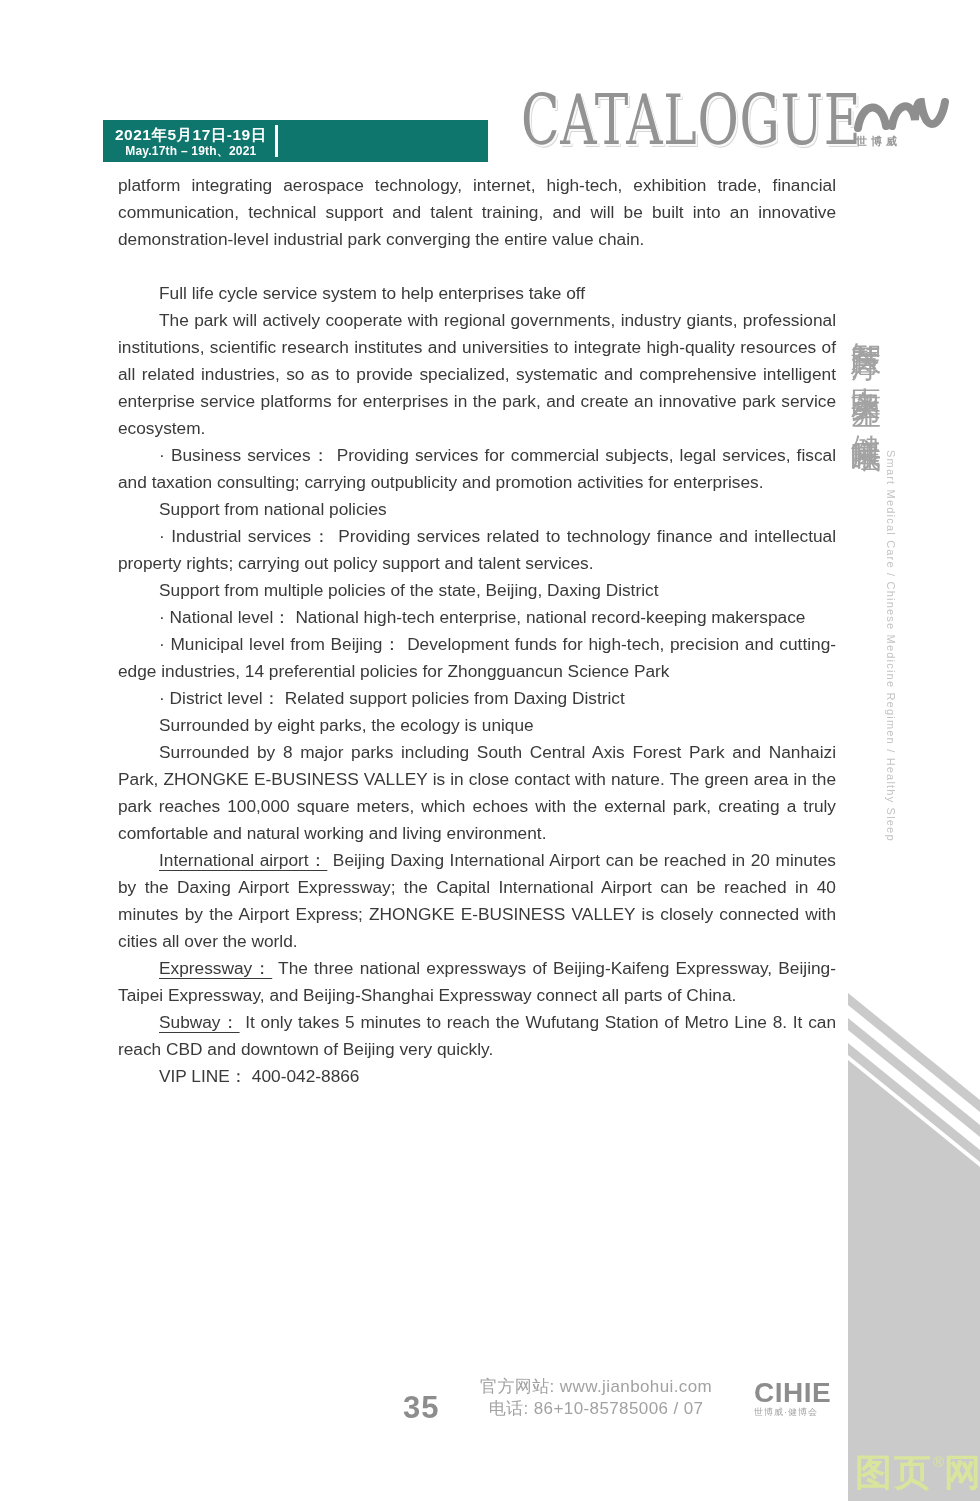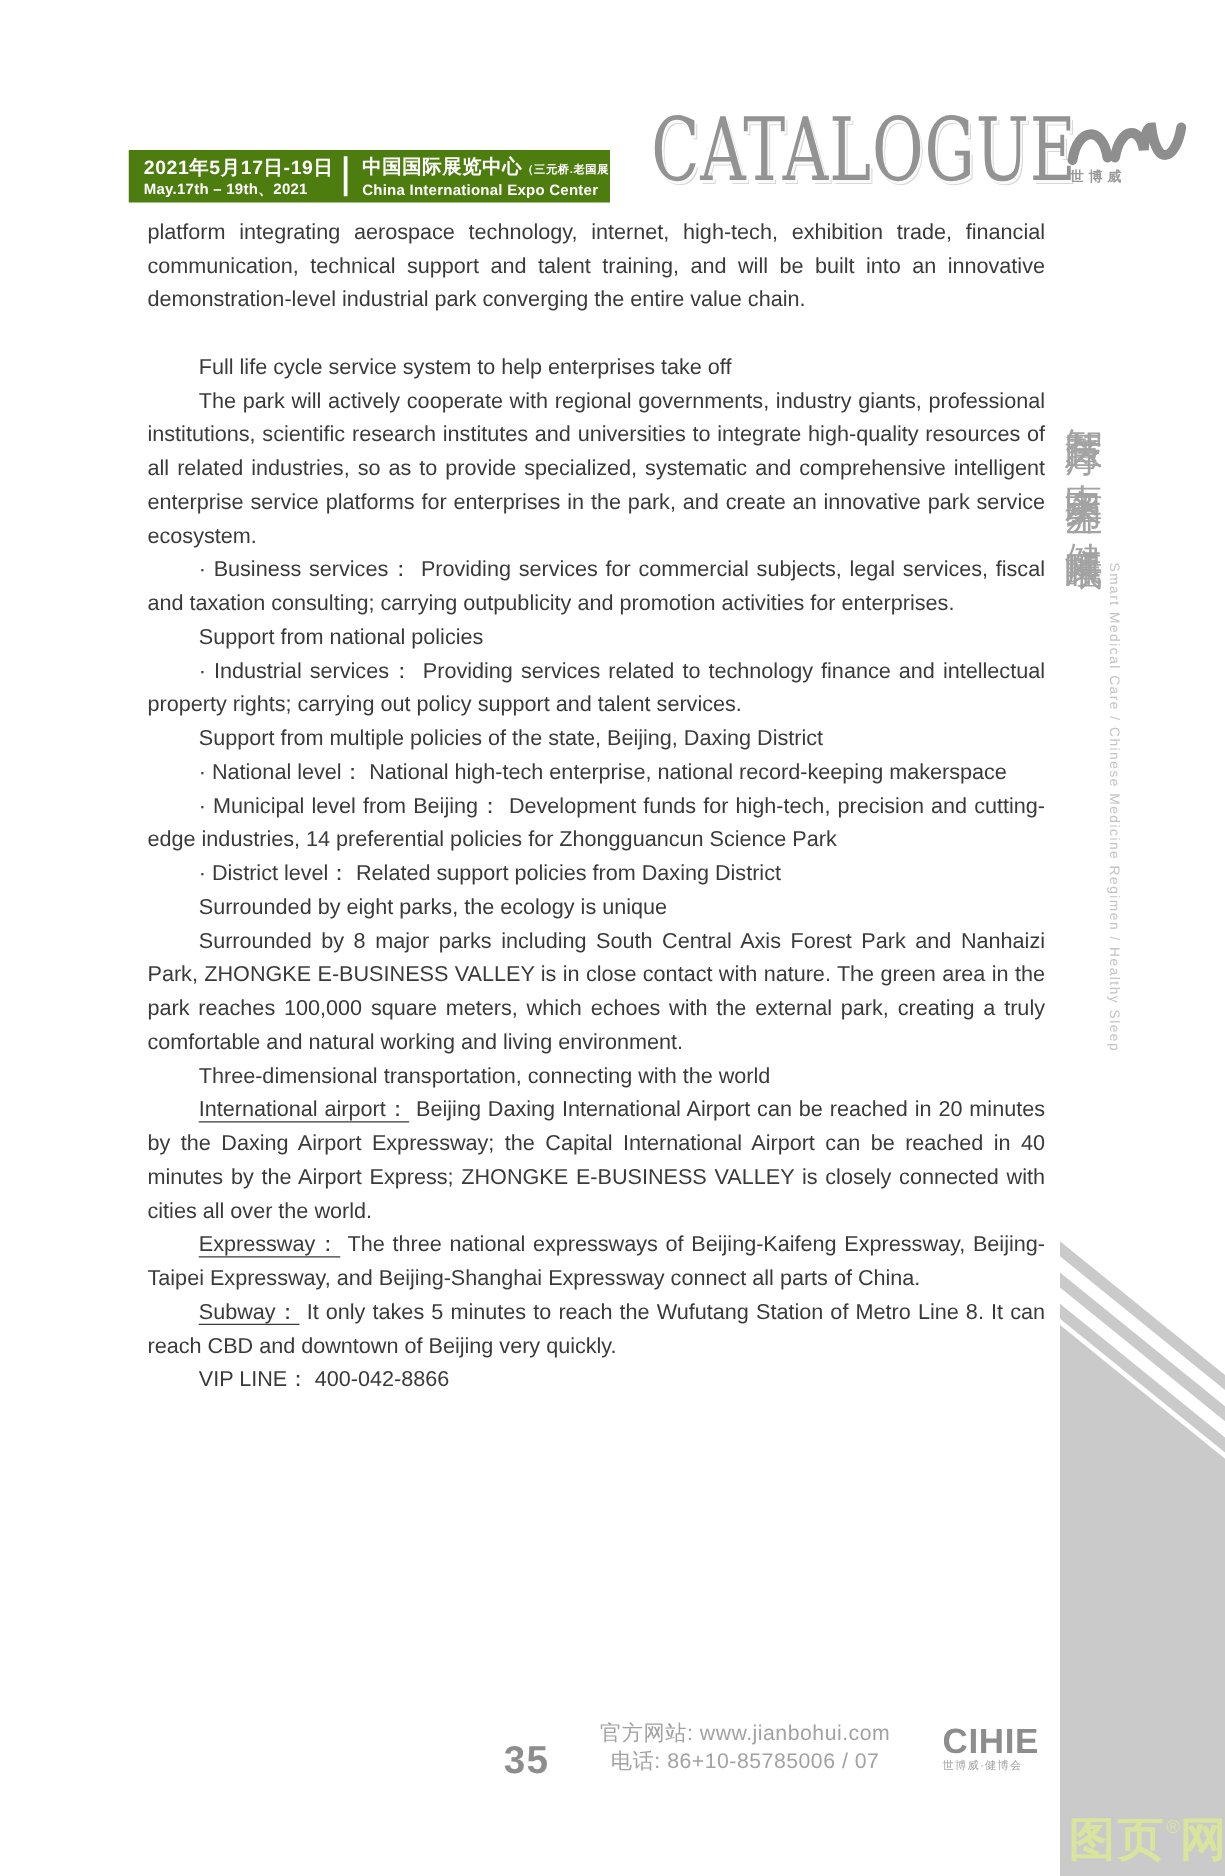--- a/index.html
+++ b/index.html
@@ -5,21 +5,21 @@
   * { margin:0; padding:0; box-sizing:border-box; }
   html,body { background:#ffffff; }
   body {
     width:980px; height:1501px; position:relative; overflow:hidden;
     font-family:"Liberation Sans", sans-serif;
   }
 
   
   .header-box {
     position:absolute; left:103px; top:120px; width:385px; height:42px;
-    background:#4d7c0f; color:#ffffff; display:flex; align-items:center;
+    background:#0f766e; color:#ffffff; display:flex; align-items:center;text-align:center;
   }
   .hdr-col { padding:2px 8px 2px 12px; white-space:nowrap; }
   .hdr-cn  { font-size:15.5px; font-weight:bold; line-height:19px; letter-spacing:0.5px; }
   .hdr-en  { font-size:12px;   font-weight:bold; line-height:14px; letter-spacing:0.2px; }
   .hdr-note{ font-size:9px; font-weight:bold; }
   .hdr-divider { width:3px; height:32px; background:#ffffff; flex:none; }
 
   .catalogue {
     position:absolute; left:521px; top:74px; width:400px; height:92px;
     font-family:"DejaVu Serif", serif; font-size:70px; line-height:92px;
@@ -86,24 +86,20 @@
 </style>
 </head>
 <body>
 
 <div class="header-box">
   <div class="hdr-col">
     <div class="hdr-cn">2021年5月17日-19日</div>
     <div class="hdr-en">May.17th – 19th、2021</div>
   </div>
   <div class="hdr-divider"></div>
-  <div class="hdr-col">
-    <div class="hdr-cn"><span>中国国际展览中心</span><span class="hdr-note">（三元桥.老国展）</span></div>
-    <div class="hdr-en">China International Expo Center</div>
-  </div>
 </div>
 
 <div class="catalogue">CATALOGUE</div>
 
 <div class="brand-logo">
   <svg width="100" height="38" viewBox="0 0 100 38">
     <path d="M6 34 C10 8, 30 6, 34 32" fill="none" stroke="#8e8e8e" stroke-width="8" stroke-linecap="round"></path>
     <path d="M40 32 C44 8, 60 6, 63 26 C64 12, 66 8, 69 8 C71 22, 75 30, 80 30 C86 30, 91 20, 93 8" fill="none" stroke="#8e8e8e" stroke-width="8" stroke-linecap="round"></path>
   </svg>
   <div class="brand-logo-text">世博威</div>
@@ -115,21 +111,20 @@
     <p class="para indent">The park will actively cooperate with regional governments, industry giants, professional institutions, scientific research institutes and universities to integrate high-quality resources of all related industries, so as to provide specialized, systematic and comprehensive intelligent enterprise service platforms for enterprises in the park, and create an innovative park service ecosystem.</p>
     <p class="para indent">· Business services： Providing services for commercial subjects, legal services, fiscal and taxation consulting; carrying outpublicity and promotion activities for enterprises.</p>
     <p class="para indent">Support from national policies</p>
     <p class="para indent">· Industrial services： Providing services related to technology finance and intellectual property rights; carrying out policy support and talent services.</p>
     <p class="para indent">Support from multiple policies of the state, Beijing, Daxing District</p>
     <p class="para indent">· National level： National high-tech enterprise, national record-keeping makerspace</p>
     <p class="para indent">· Municipal level from Beijing： Development funds for high-tech, precision and cutting-edge industries, 14 preferential policies for Zhongguancun Science Park</p>
     <p class="para indent">· District level： Related support policies from Daxing District</p>
     <p class="para indent">Surrounded by eight parks, the ecology is unique</p>
     <p class="para indent">Surrounded by 8 major parks including South Central Axis Forest Park and Nanhaizi Park, ZHONGKE E-BUSINESS VALLEY is in close contact with nature. The green area in the park reaches 100,000 square meters, which echoes with the external park, creating a truly comfortable and natural working and living environment.</p>
-    <p class="para indent">Three-dimensional transportation, connecting with the world</p>
     <p class="para indent"><span class="lead">International airport：</span> Beijing Daxing International Airport can be reached in 20 minutes by the Daxing Airport Expressway; the Capital International Airport can be reached in 40 minutes by the Airport Express; ZHONGKE E-BUSINESS VALLEY is closely connected with cities all over the world.</p>
     <p class="para indent"><span class="lead">Expressway：</span> The three national expressways of Beijing-Kaifeng Expressway, Beijing-Taipei Expressway, and Beijing-Shanghai Expressway connect all parts of China.</p>
     <p class="para indent"><span class="lead">Subway：</span> It only takes 5 minutes to reach the Wufutang Station of Metro Line 8. It can reach CBD and downtown of Beijing very quickly.</p>
     <p class="para indent">VIP LINE： 400-042-8866</p>
   </div>
 
 <div class="sidebar-cn">智慧医疗／中医药养生／健康睡眠</div>
 <div class="sidebar-en">Smart Medical Care / Chinese Medicine Regimen / Healthy Sleep</div>
 
 <svg class="corner-decoration" viewBox="0 0 132 511">

